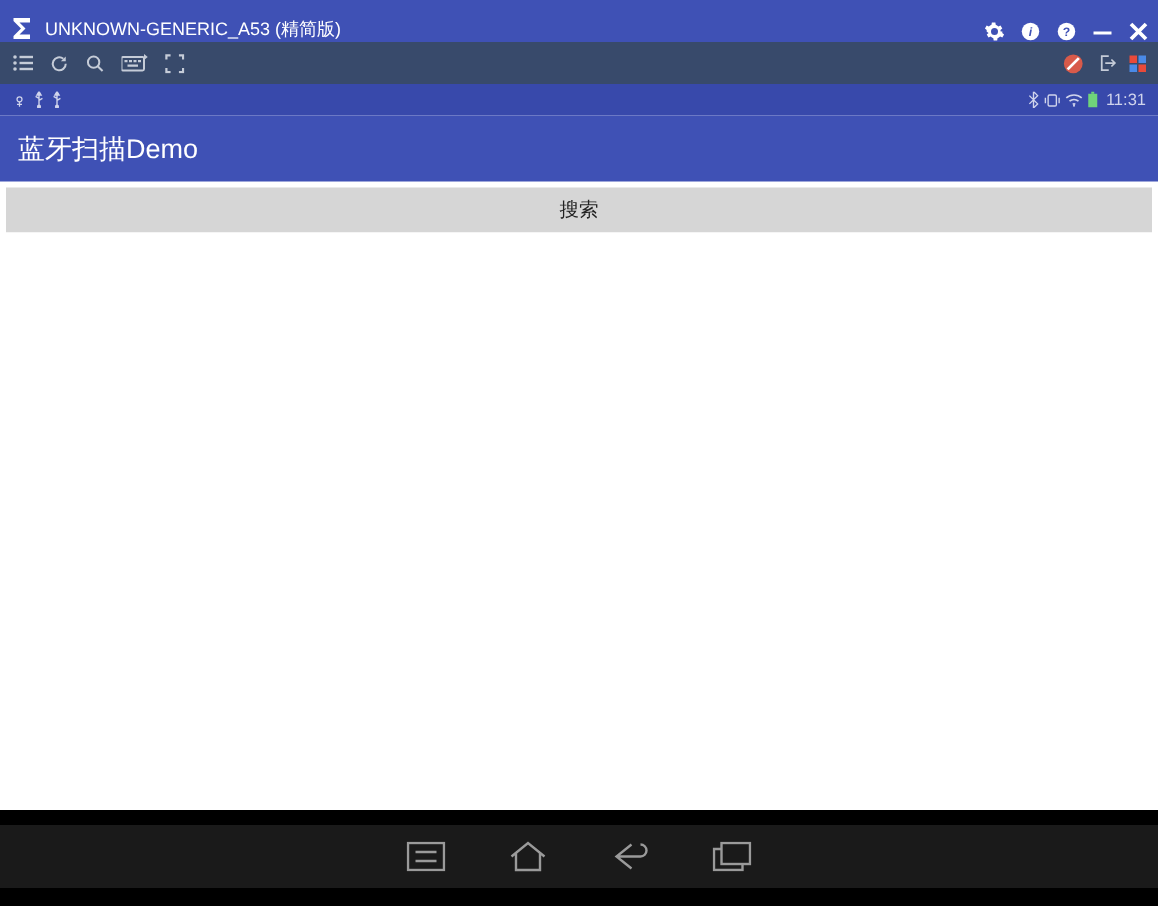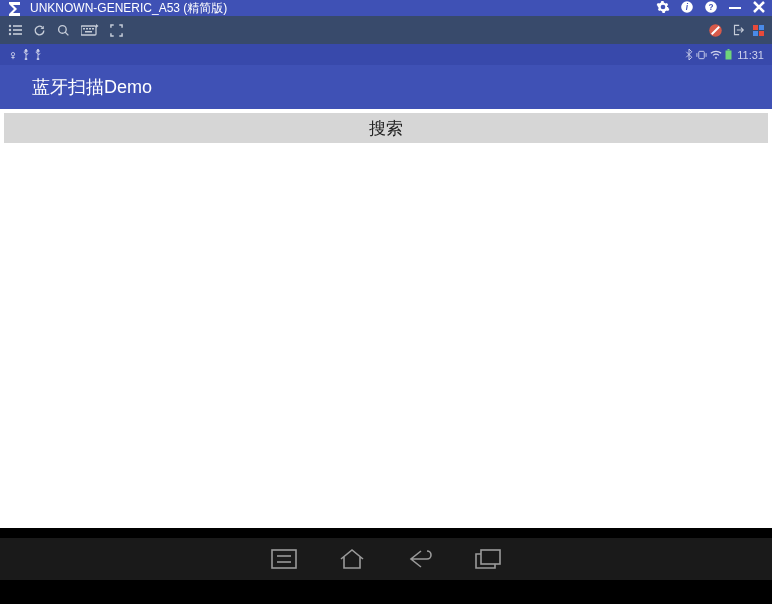--- a/index.html
+++ b/index.html
@@ -1,32 +1,32 @@
 <!DOCTYPE html>
 <html><head>
 <meta charset="utf-8">
 <style>
 * { margin: 0; padding: 0; box-sizing: border-box; }
 body { font-family: Arial, "Microsoft YaHei", sans-serif; background: #000; width: 772px; height: 604px; overflow: hidden; }
-.window-titlebar { background: #3f51b5; height: 16px; display: flex; align-items: flex-start; padding: 0 6px; color: #fff; font-size: 12px; }
+.window-titlebar { background: #3f51b5; height: 28px; display: flex; align-items: flex-end; padding: 0 6px; color: #fff; font-size: 12px; }
 .sigma-logo { display: flex; align-items: center; margin-right: 4px; }
 .title-text { flex: 1; }
 .title-actions { display: flex; gap: 10px; align-items: center; }
 .title-actions span, .title-actions svg { cursor: pointer; color: #fff; }
 .toolbar { background: #384a6b; height: 28px; display: flex; align-items: center; padding: 0 8px; }
 .toolbar-left { display: flex; gap: 11px; align-items: center; }
 .toolbar-right { margin-left: auto; display: flex; gap: 8px; align-items: center; }
 .toolbar svg, .toolbar span { color: #c5ccd8; }
 .device-area { background: #fff; height: 484px; position: relative; display: flex; flex-direction: column; }
 .status-bar { background: #3849ab; height: 21px; display: flex; align-items: center; padding: 0 8px; color: #d0d4ec; font-size: 10px; }
 .status-left { display: flex; gap: 4px; align-items: center; }
 .status-right { margin-left: auto; display: flex; gap: 3px; align-items: center; }
-.app-bar { background: #3f51b5; height: 44px; display: flex; align-items: center; padding: 0 32px; color: #fff; font-size: 18px; }
+.app-bar { background: #3f51b5; height: 44px; display: flex; align-items: center; padding: 0 12px; color: #fff; font-size: 18px; }
 .button-row { display: flex; gap: 4px; padding: 4px 4px 0 4px; }
-.btn { flex: 1; background: #d6d6d6; border: none; height: 30px; font-size: 17px; color: #222; cursor: pointer; }
+.btn { flex: 1; background: #d6d6d6; border: none; height: 30px; font-size: 13px; color: #222; cursor: pointer; }
 .content-area { flex: 1; background: #fff; }
 .bottom-gap { background: #000; height: 10px; }
 .nav-bar { background: #1a1a1a; height: 42px; display: flex; align-items: center; justify-content: center; gap: 42px; }
 .nav-bar svg { cursor: pointer; }
 svg { display: block; }
 .grid4 { display: grid; grid-template-columns: 5px 5px; grid-template-rows: 5px 5px; gap: 1px; }
 .grid4 span { display: block; }
 </style>
 </head>
 <body>

